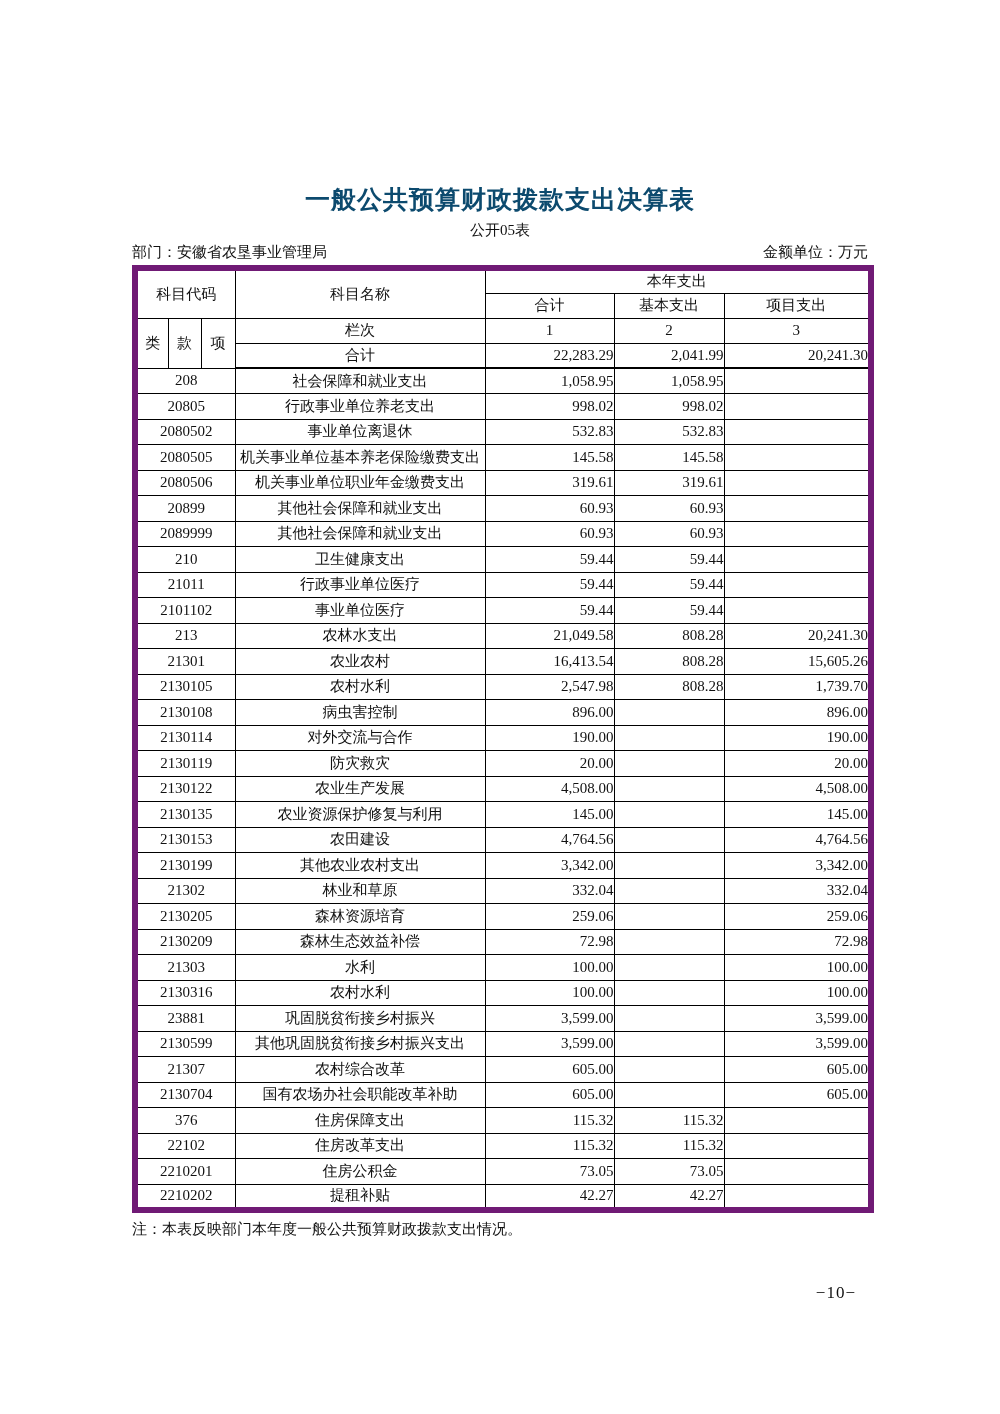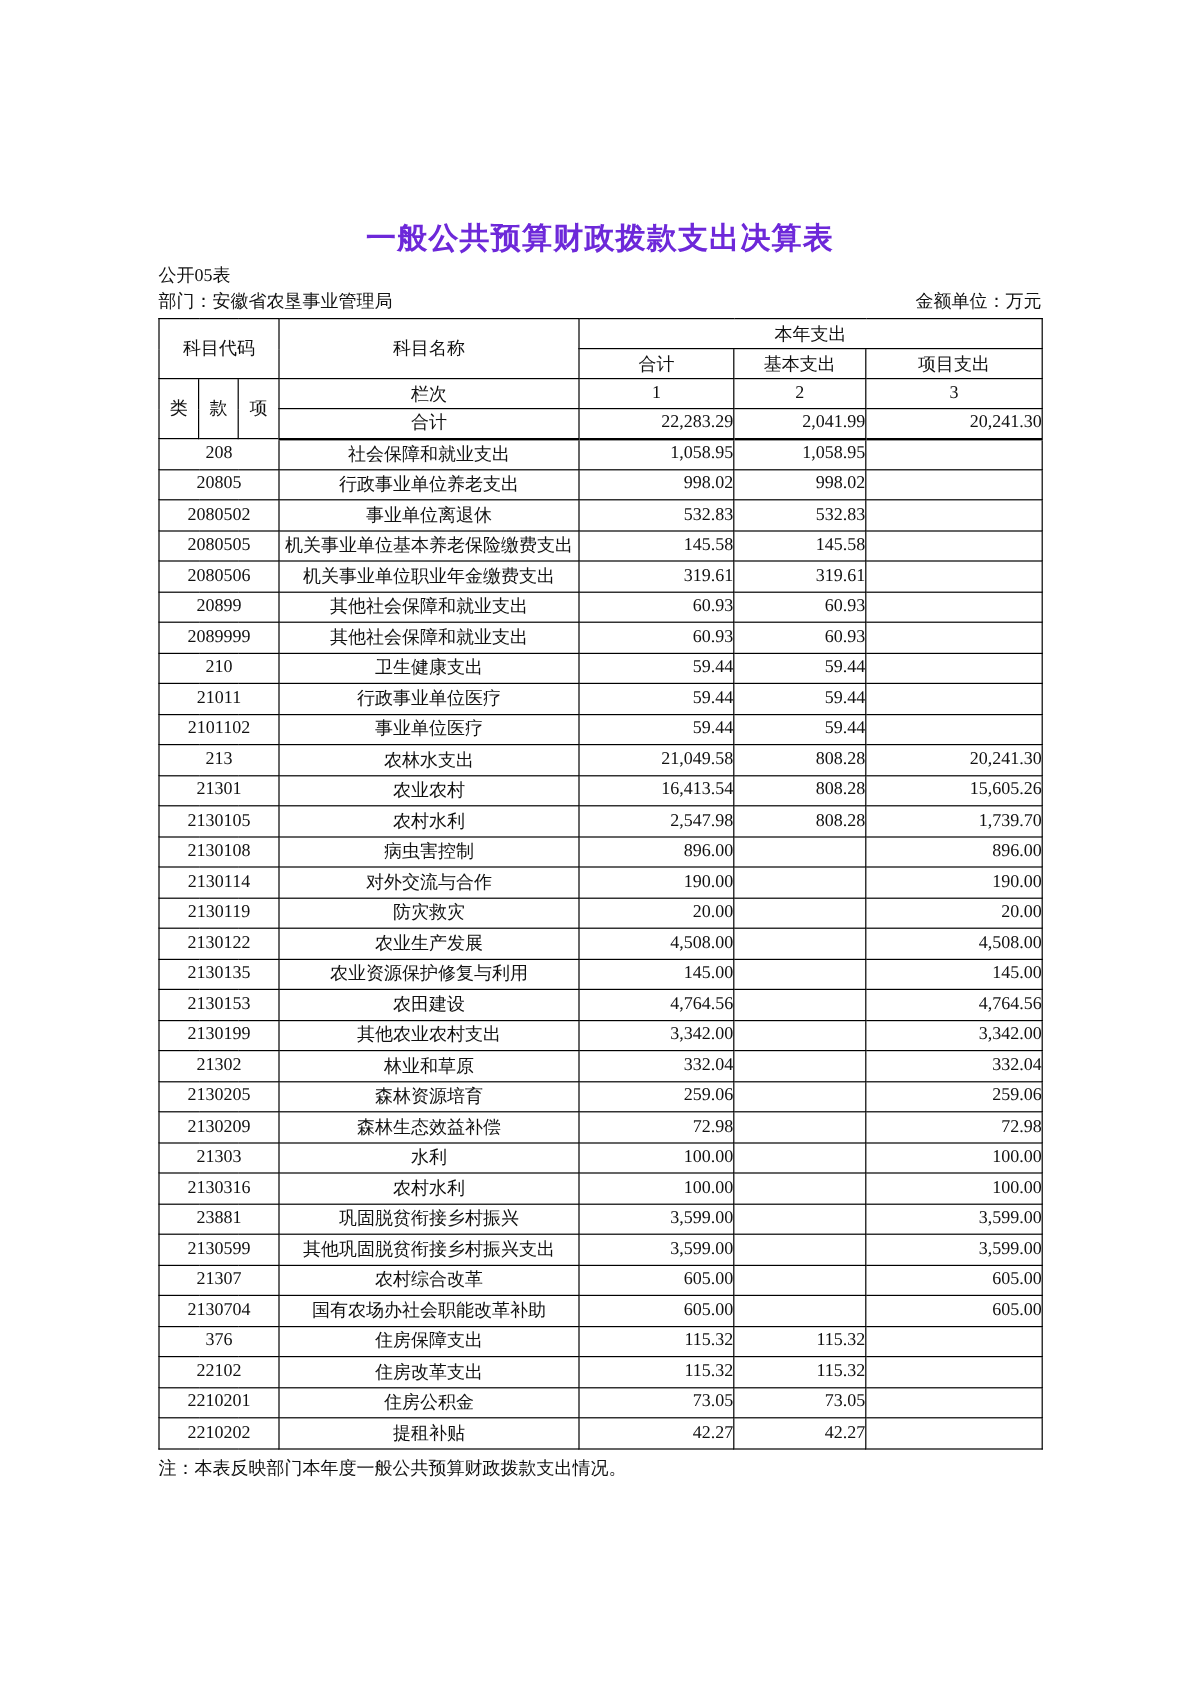--- a/index.html
+++ b/index.html
@@ -22,42 +22,42 @@
     padding-top: 184px;
   }
   .doc-title {
     margin: 0;
     text-align: center;
     font-family: "Liberation Sans", "DejaVu Sans", sans-serif;
     font-weight: 900;
     font-size: 25px;
     line-height: 30px;
     letter-spacing: 1px;
-    color: #6d28d9;
+    color: #0c4a6e;
   }
   .table-code-line {
     margin-top: 7px;
-    text-align: left;
+    text-align: center;
     font-size: 15px;
     line-height: 18px;
   }
   .meta-row {
     display: flex;
     justify-content: space-between;
     align-items: flex-end;
     margin-top: 3px;
     margin-bottom: 3px;
     font-size: 15px;
     line-height: 20px;
   }
   table.fin-table {
     width: 736px;
     border-collapse: collapse;
     table-layout: fixed;
-    border: 1px solid #701a75;
+    border: 6px solid #701a75;
   }
   table.fin-table th,
   table.fin-table td {
     border: 1px solid #000000;
     font-weight: normal;
     font-size: 15px;
     padding: 0;
     overflow: hidden;
     white-space: nowrap;
     color: #111111;
@@ -365,15 +365,16 @@
     <td class="name">提租补贴</td>
     <td class="num">42.27</td>
     <td class="num">42.27</td>
     <td class="num"></td>
   </tr>
         </tbody>
     </table>
 
     <div class="note-line">注：本表反映部门本年度一般公共预算财政拨款支出情况。</div>
 
+    <div class="page-number">−10−</div>
 
   </div>
 </div>
 
 </body></html>

